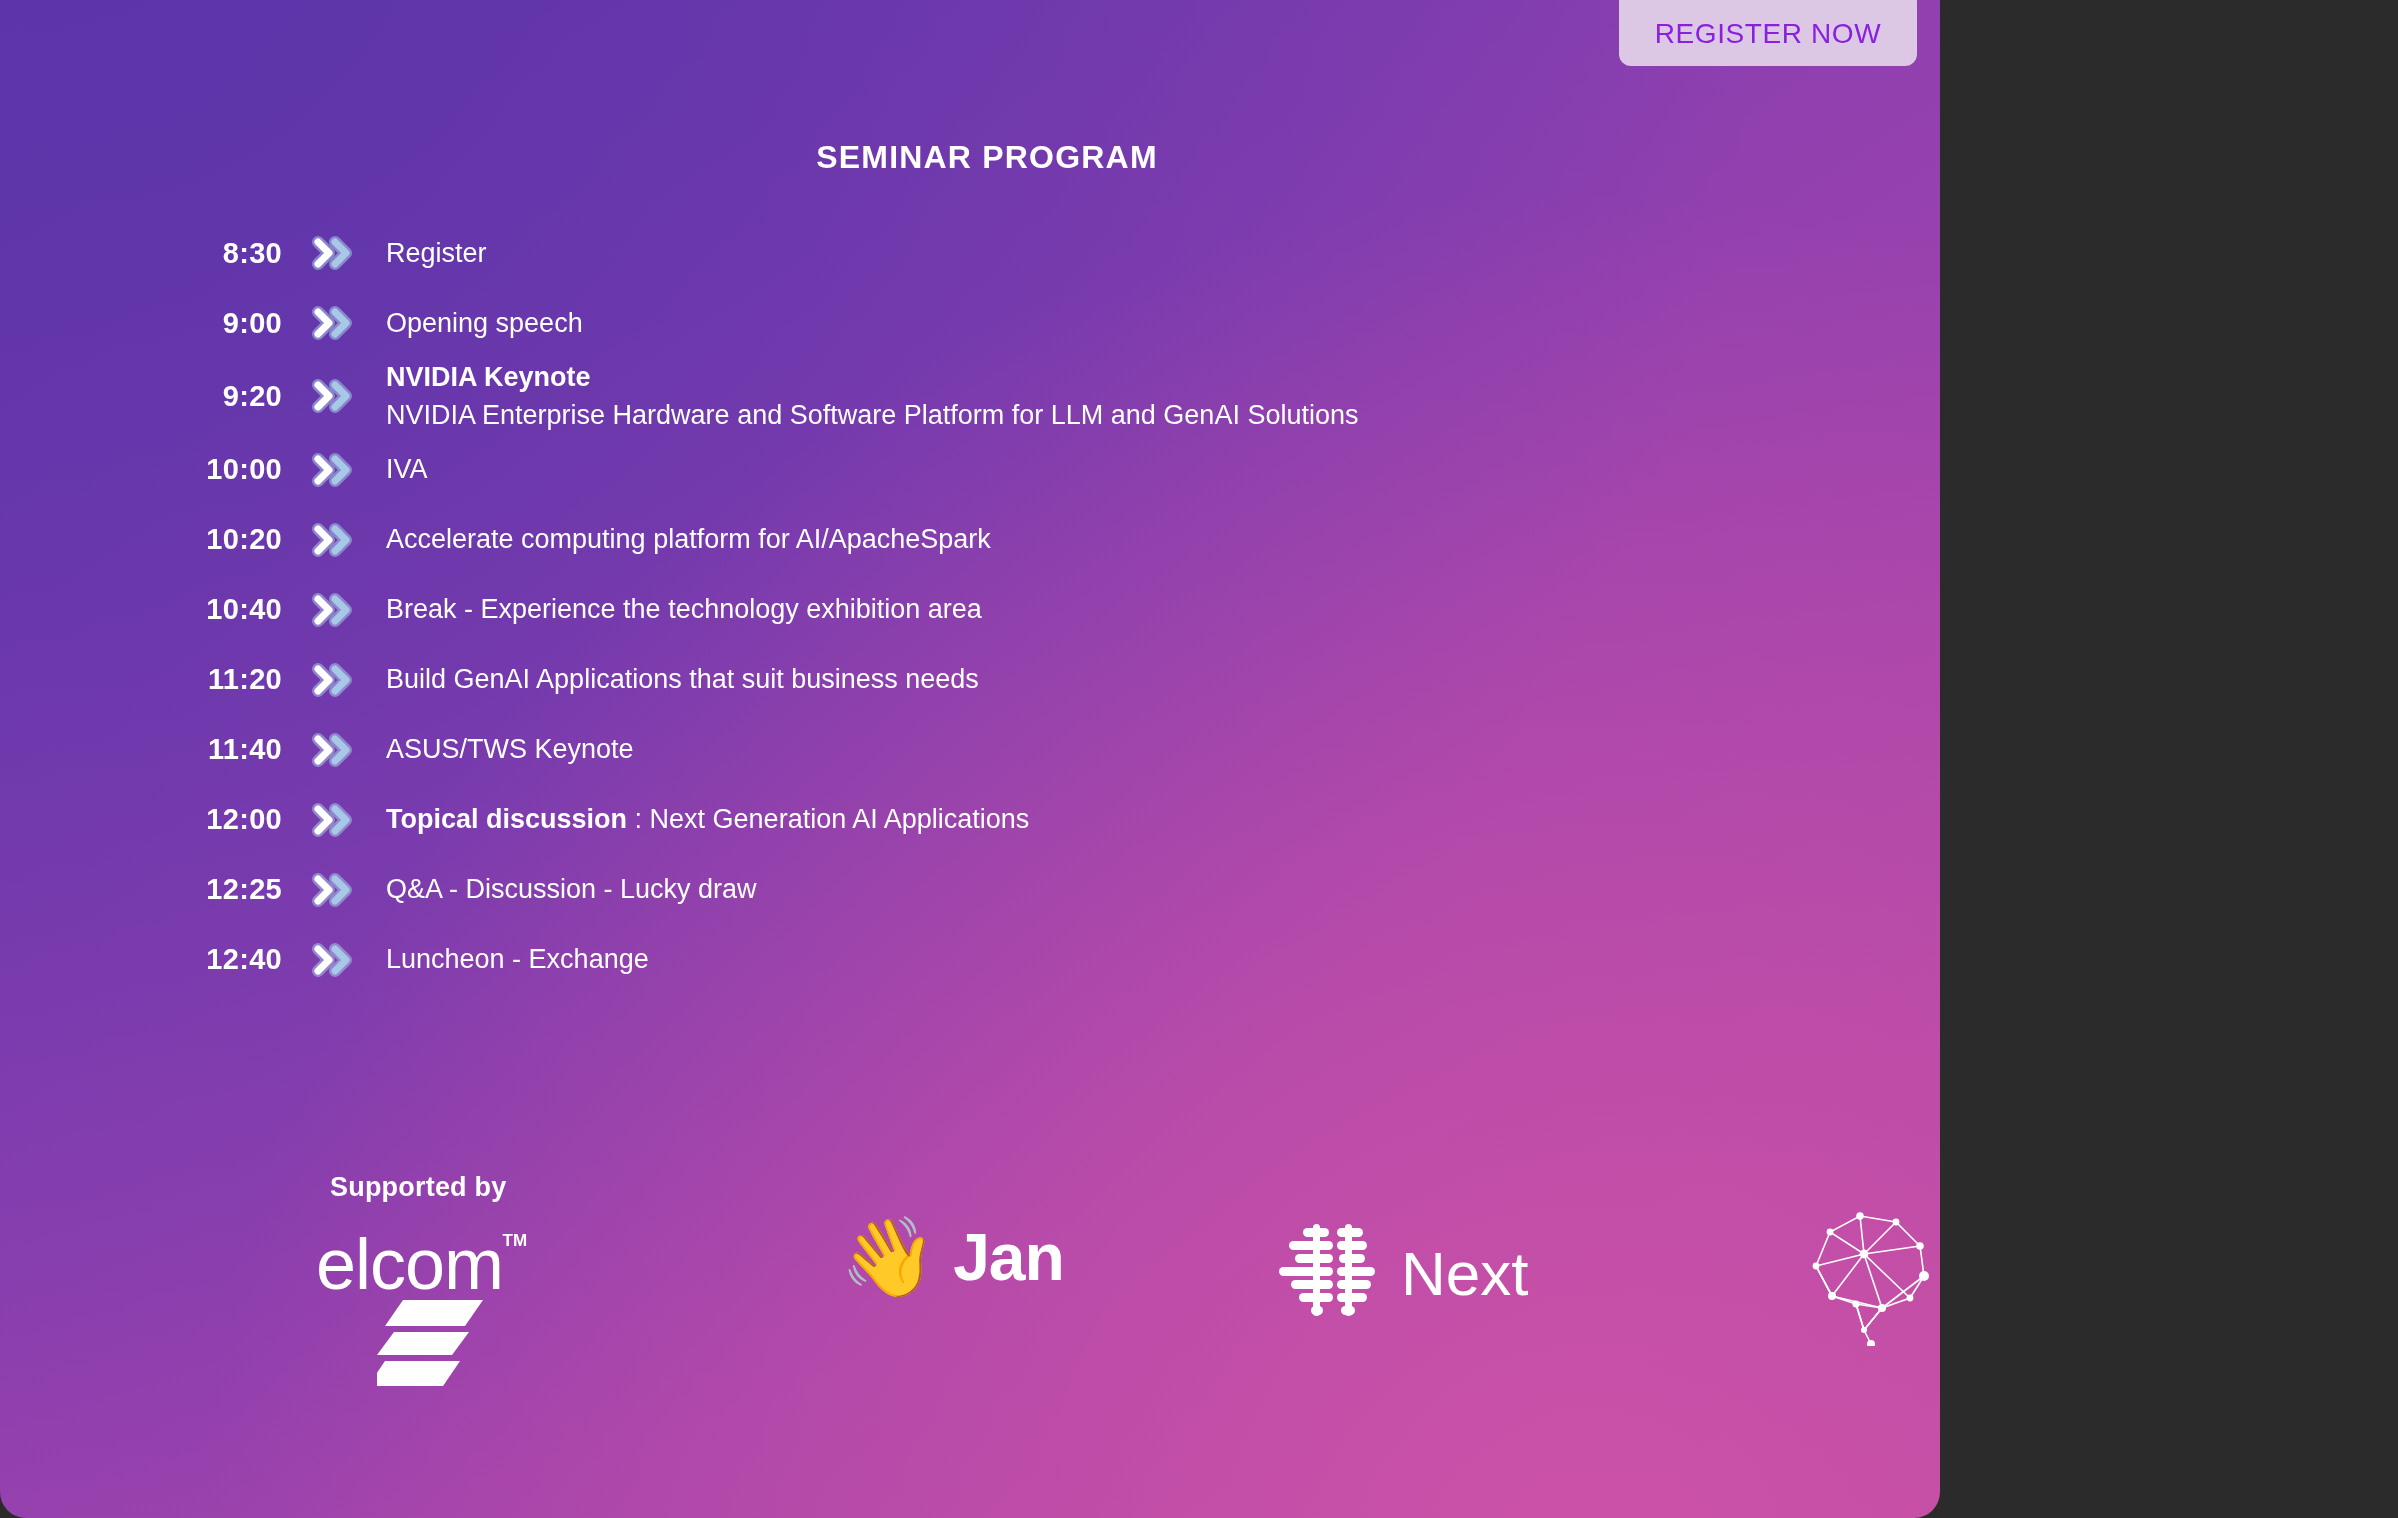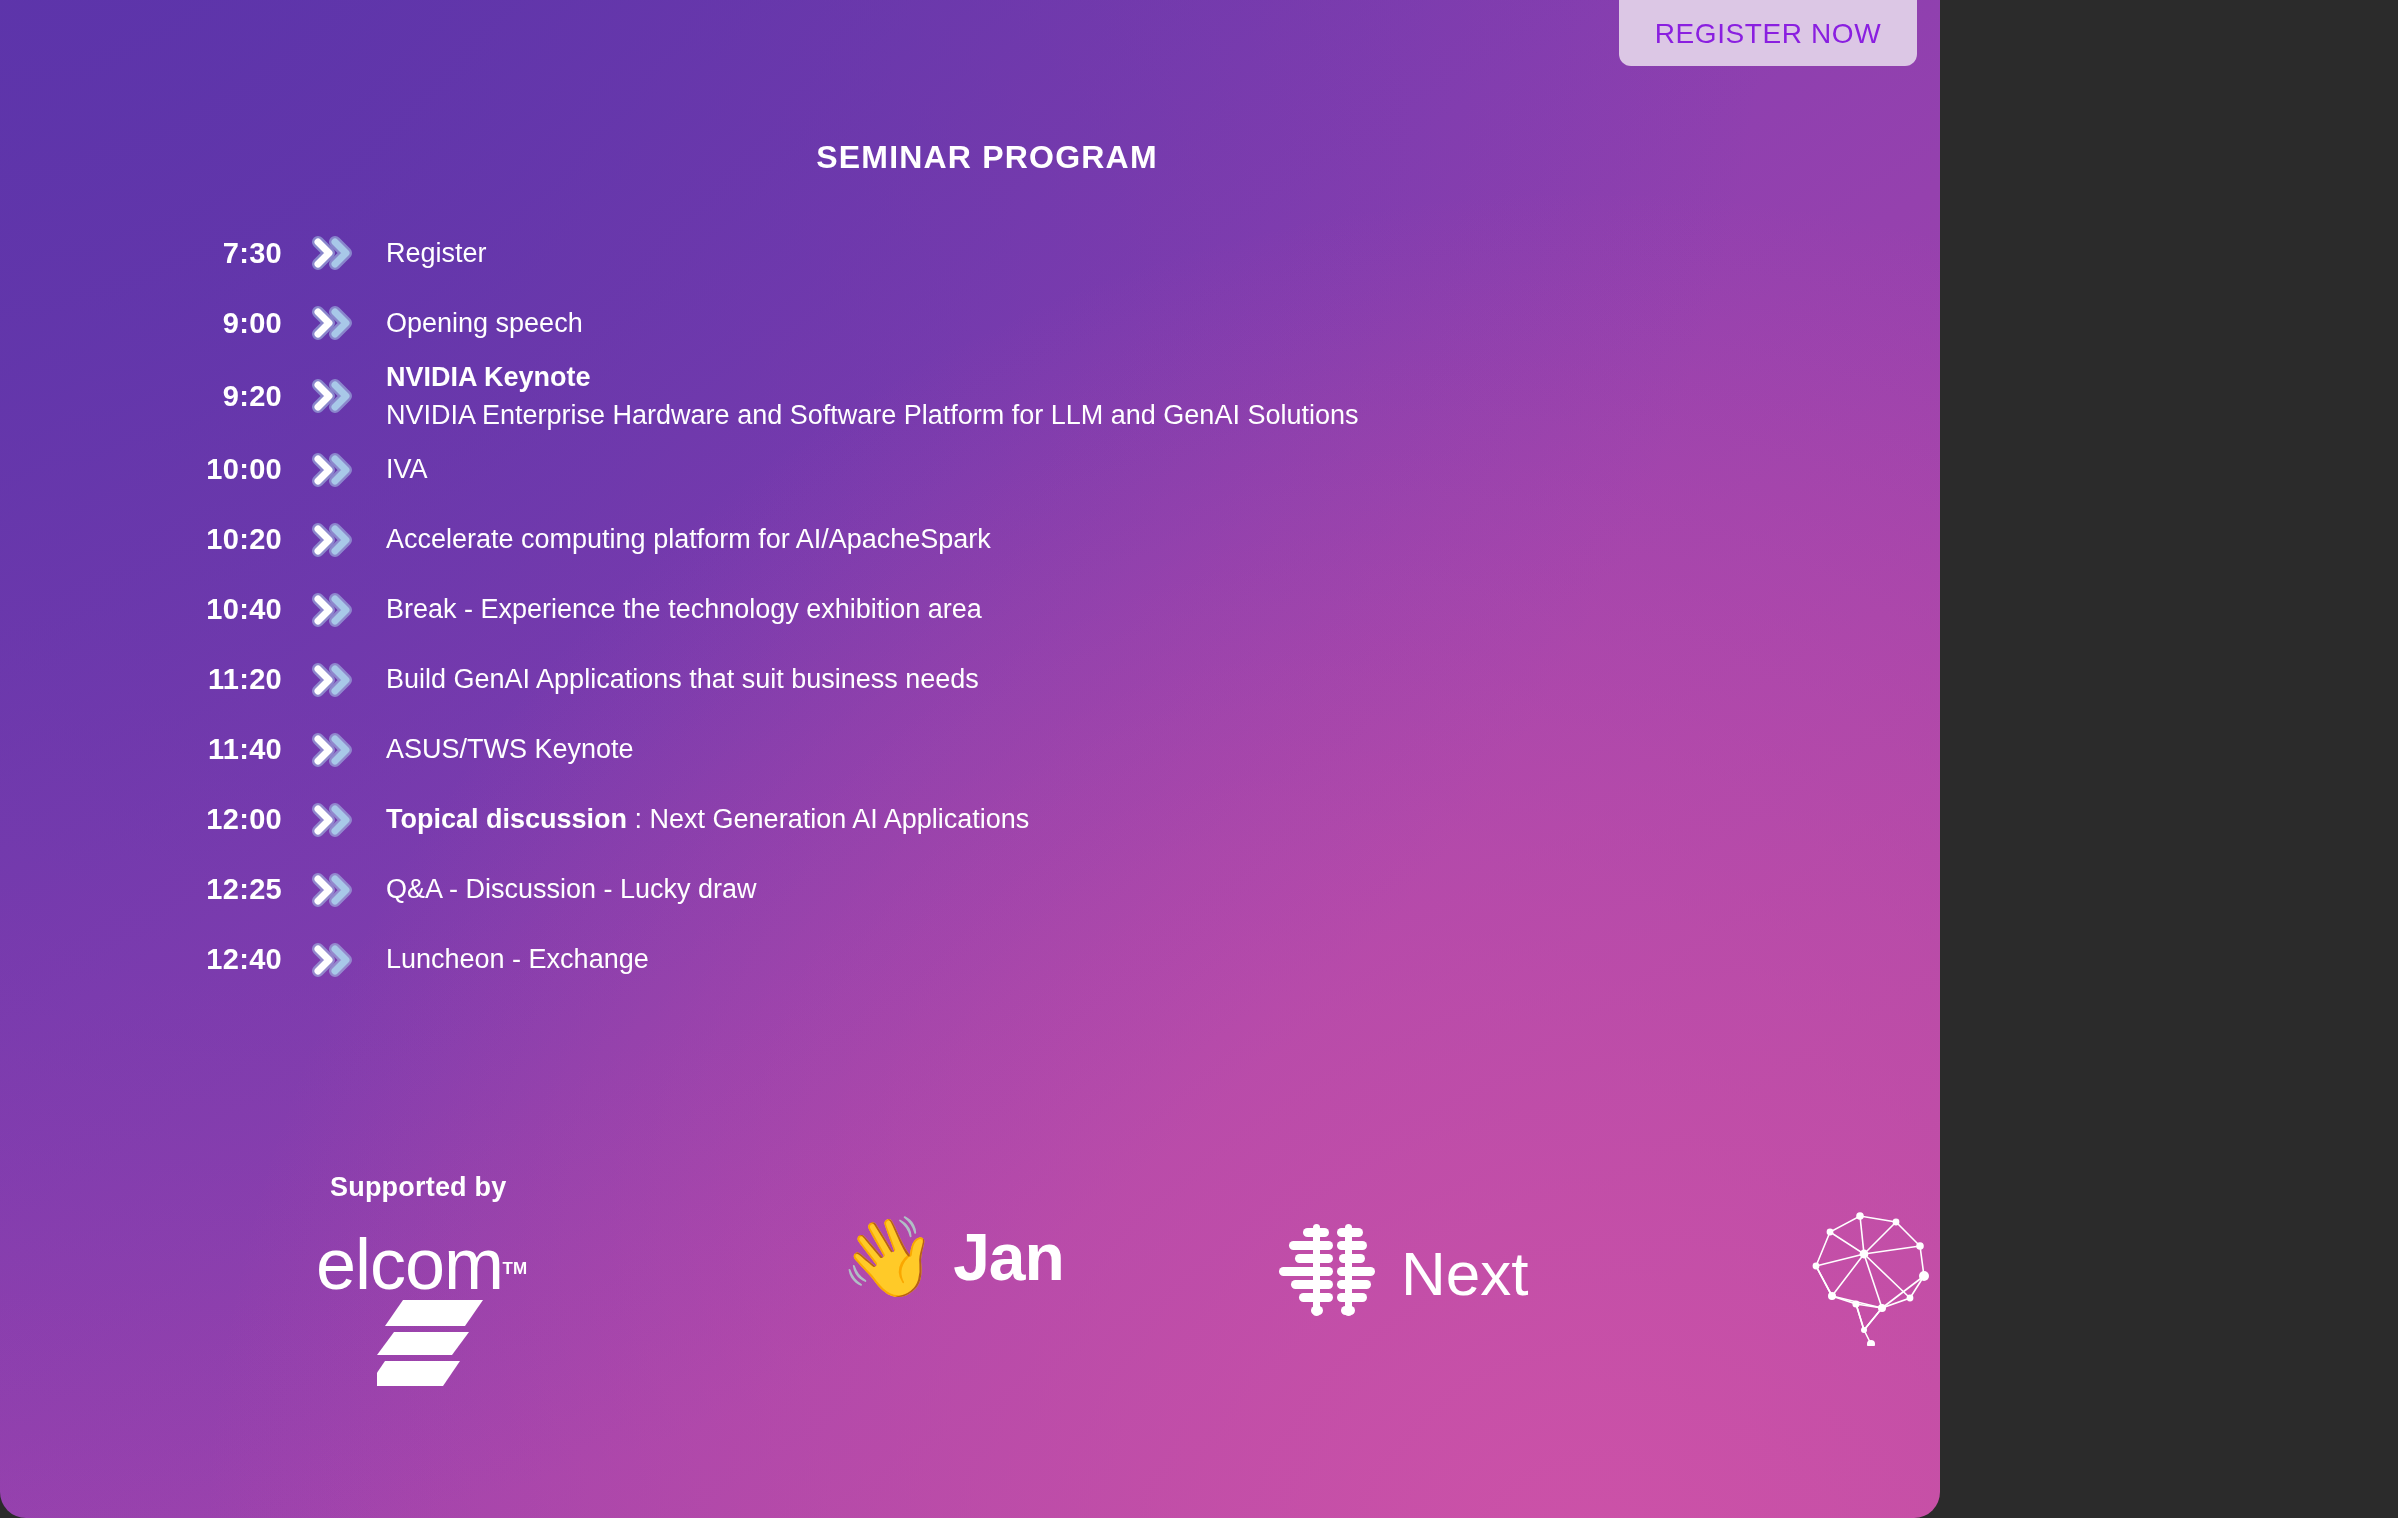--- a/index.html
+++ b/index.html
@@ -136,21 +136,20 @@
     line-height: 1;
     position: relative;
   }
   .elcom-tm {
     position: absolute;
     right: -24px;
     top: 4px;
     font-size: 17px;
     font-weight: bold;
     letter-spacing: 0;
-    margin-top: 28px;
   }
   .elcom-mark { margin-left: 40px; }
 
   .jan-word {
     font-size: 66px;
     font-weight: bold;
     letter-spacing: -1px;
     margin-left: 16px;
     line-height: 1;
   }
@@ -176,21 +175,21 @@
 <body>
 
 <div id="page">
 
   <button id="register-btn">REGISTER NOW</button>
 
   <h1 id="page-title">SEMINAR PROGRAM</h1>
 
   <div id="schedule">
       <div class="row">
-        <div class="row-time">7:30</div>
+        <div class="row-time">8:30</div>
         <div class="row-icon">
           <svg width="44" height="34" viewBox="0 0 44 34">
             <g fill="none" stroke-width="7" stroke-linecap="round" stroke-linejoin="round">
               <path d="M7 6 L18 17 L7 28" stroke="#A8C8E8" stroke-width="12" opacity="0.55"></path>
               <path d="M24 6 L35 17 L24 28" stroke="#A8C8E8" stroke-width="12" opacity="0.55"></path>
               <path d="M7 6 L18 17 L7 28" stroke="#FFFFFF"></path>
               <path d="M24 6 L35 17 L24 28" stroke="#A8C8E8"></path>
             </g>
           </svg>
         </div>

